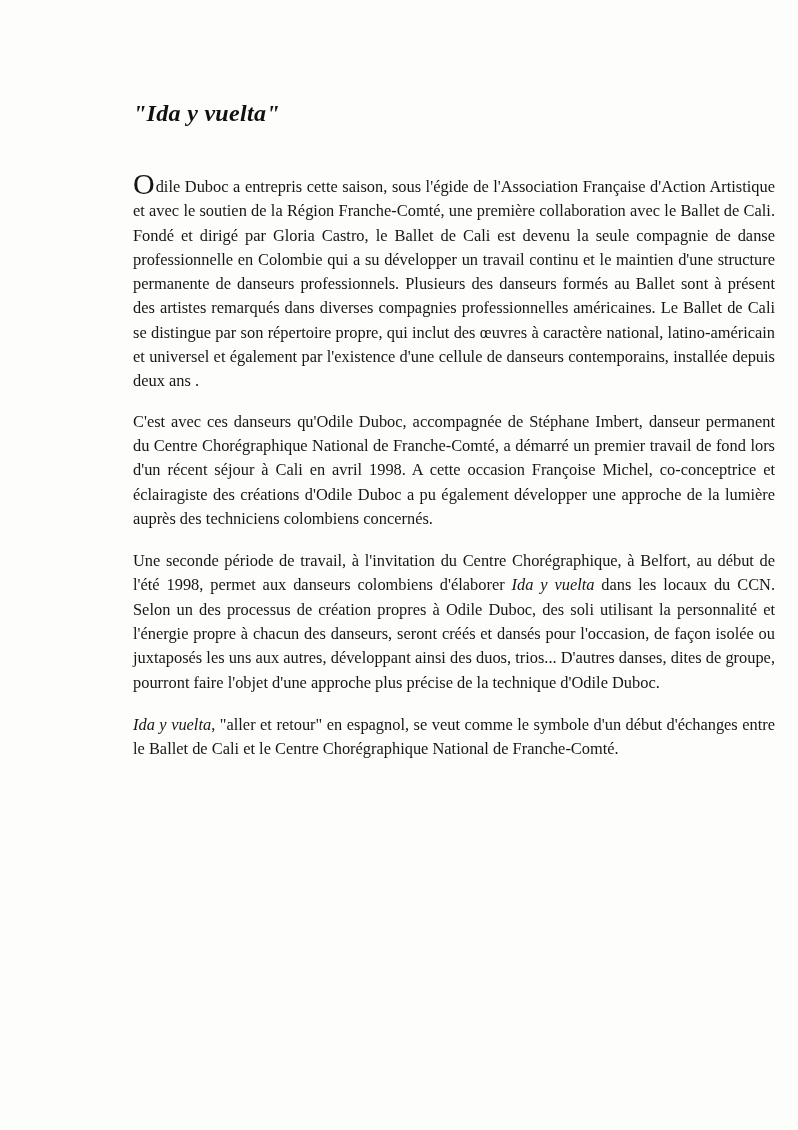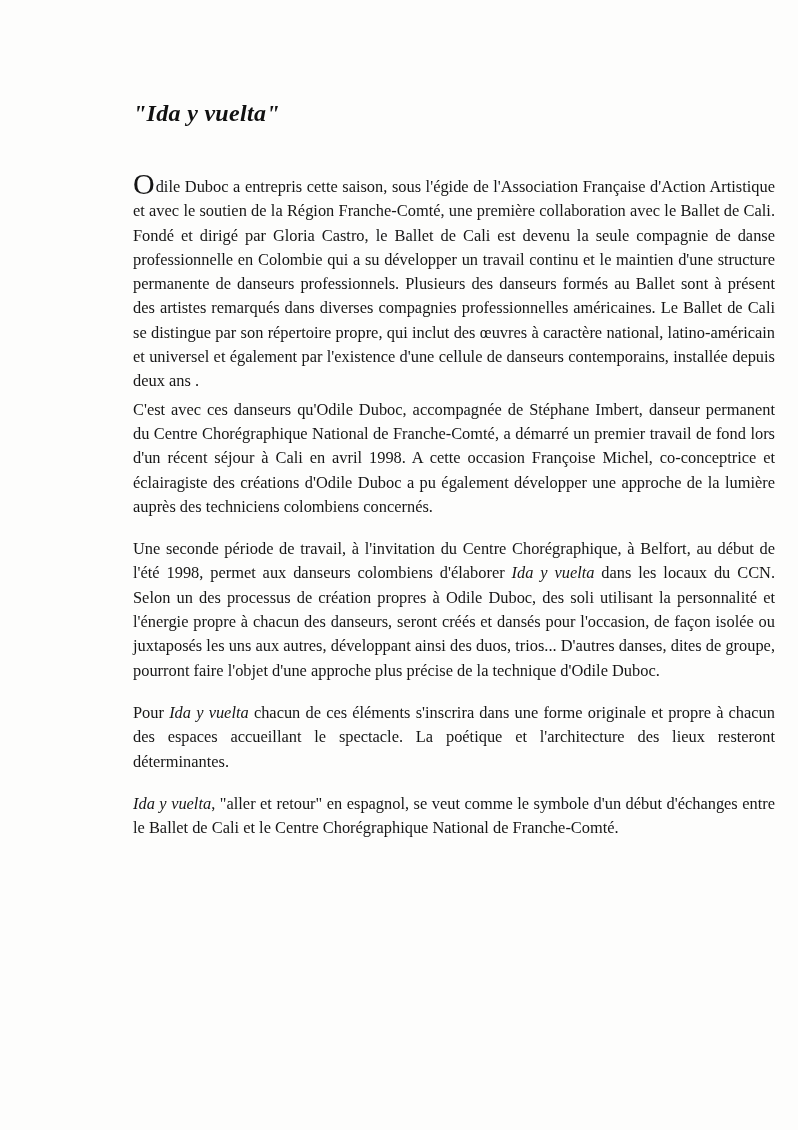--- a/index.html
+++ b/index.html
@@ -40,21 +40,21 @@
       width: 642px;
     }
     .para {
       margin: 0 0 18px 0;
       font-size: 16.4px;
       line-height: 24.3px;
       text-align: justify;
       text-align-last: left;
       hyphens: none;
     }
-    .para.first { margin-bottom: 4px; }
+    .para.first { margin-bottom: 16px; }
     .dropcap {
       font-size: 30px;
       line-height: 20px;
       vertical-align: -2px;
       margin-right: 1px;
       font-weight: normal;
     }
     .em {
       font-style: italic;
       font-weight: normal;
@@ -72,21 +72,18 @@
     </p>
 
     <p class="para">
       <span>C'est avec ces danseurs qu'Odile Duboc, accompagnée de Stéphane Imbert, danseur permanent du Centre Chorégraphique National de Franche-Comté, a démarré un premier travail de fond lors d'un récent séjour à Cali en avril 1998. A cette occasion Françoise Michel, co-conceptrice et éclairagiste des créations d'Odile Duboc a pu également développer une approche de la lumière auprès des techniciens colombiens concernés.</span>
     </p>
 
     <p class="para">
       <span>Une seconde période de travail, à l'invitation du Centre Chorégraphique, à  Belfort, au début de l'été 1998, permet aux danseurs colombiens d'élaborer </span><span class="em">Ida y  vuelta</span><span> dans les locaux du CCN. Selon un des processus de création propres à Odile Duboc, des soli utilisant la personnalité et l'énergie propre à chacun des danseurs, seront créés et dansés pour l'occasion, de façon isolée ou juxtaposés les uns aux autres, développant ainsi des duos, trios... D'autres danses, dites de groupe, pourront faire l'objet d'une approche plus précise de la technique d'Odile Duboc.</span>
     </p>
 
-    <p class="para">
-      <span>Pour </span><span class="em">Ida y vuelta</span><span> chacun de ces éléments s'inscrira dans une forme originale et propre à chacun des espaces accueillant le spectacle. La poétique et l'architecture des lieux resteront déterminantes.</span>
-    </p>
 
     <p class="para">
       <span class="em">Ida y vuelta</span><span>, "aller et retour" en espagnol, se veut comme le symbole d'un début d'échanges entre le Ballet de Cali et le Centre Chorégraphique National de Franche-Comté.</span>
     </p>
   </div>
 </div>
 
 </body></html>

